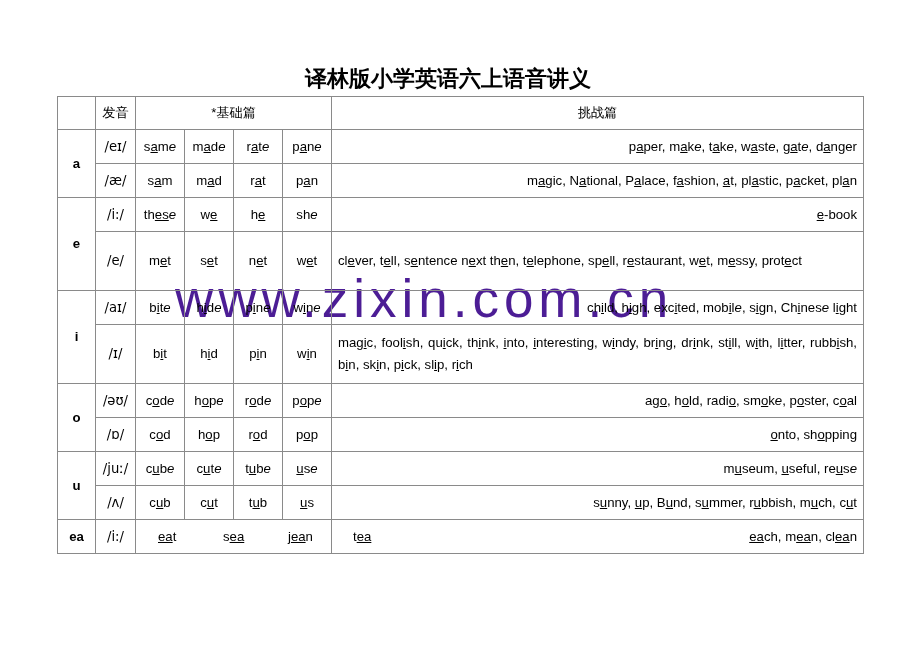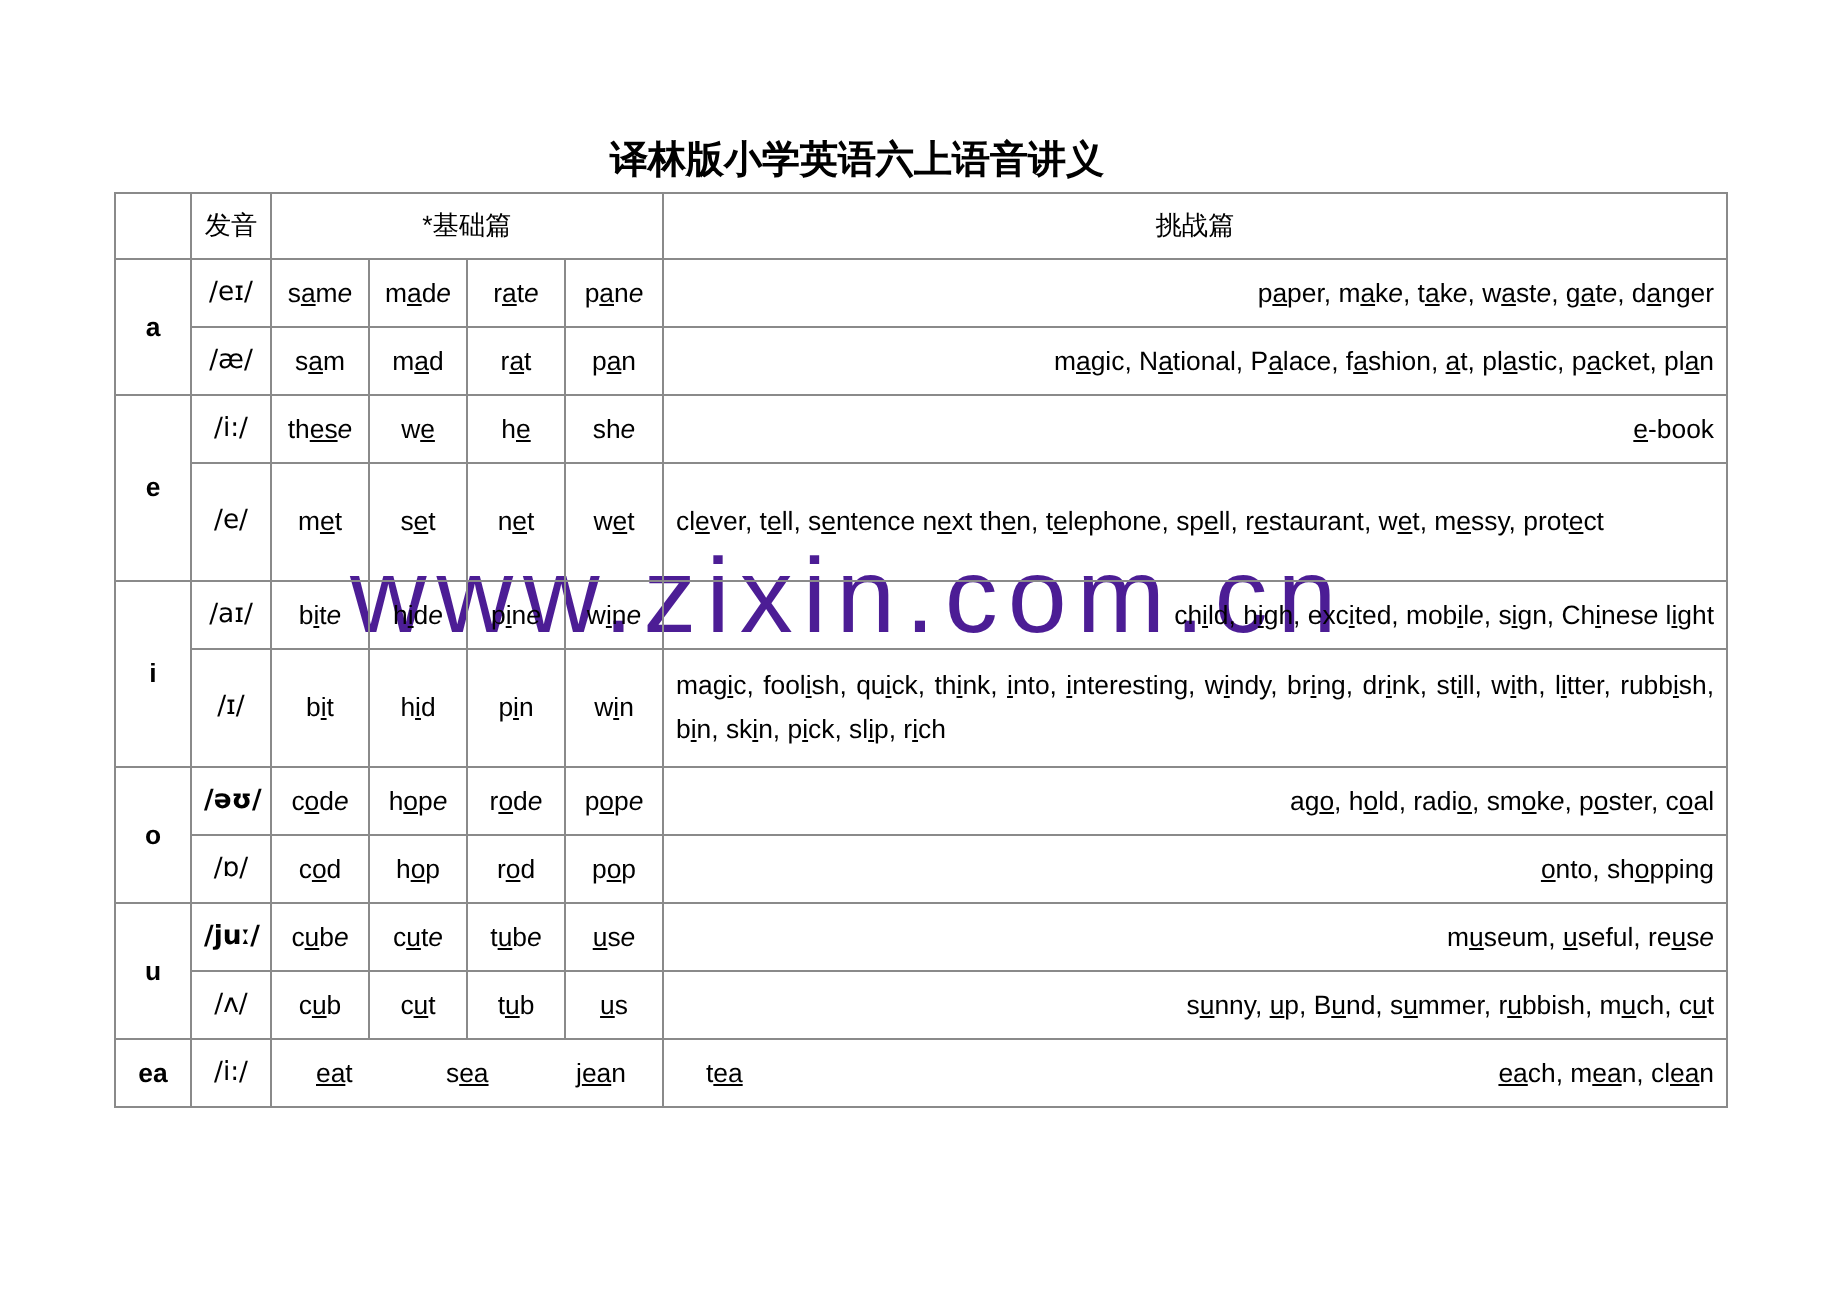--- a/index.html
+++ b/index.html
@@ -23,21 +23,21 @@
     left: 57px;
     width: 806px;
     height: 32px;
     display: flex;
     align-items: flex-end;
     white-space: nowrap;
   }
   #title-cn {
     font-family: "DejaVu Sans", "Liberation Sans", sans-serif;
     font-weight: bold;
-    font-size: 19px;
+    font-size: 22px;
     letter-spacing: 0px;
     margin-left: 248px;
     line-height: 1;
   }
   #title-fields {
     font-family: "DejaVu Sans Mono", "Liberation Mono", monospace;
     font-size: 14px;
     margin-left: 22px;
     line-height: 1.05;
   }
@@ -97,21 +97,21 @@
     font-size: 16px;
     font-family: "Liberation Sans", sans-serif;
   }
   
   td.ipa {
     text-align: center;
     font-size: 13px;
     font-family: "DejaVu Sans", sans-serif;
     white-space: nowrap;
   }
-  td.ipa.b { font-weight: bold; }
+  td.ipa.b { font-weight: normal; }
 
   
   td.word { text-align: center; white-space: nowrap; }
   
   td.chal { text-align: right; }
   td.chal.just { text-align: justify; text-justify: inter-word; }
 
   
   tr.r1 td { height: 33px; }
   tr.r2 td { height: 58px; }

